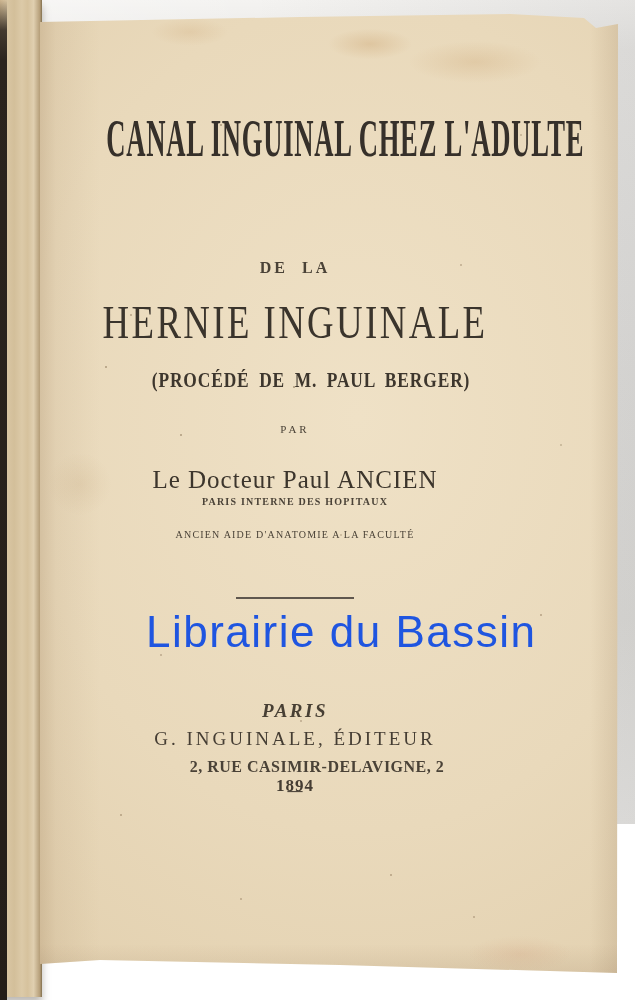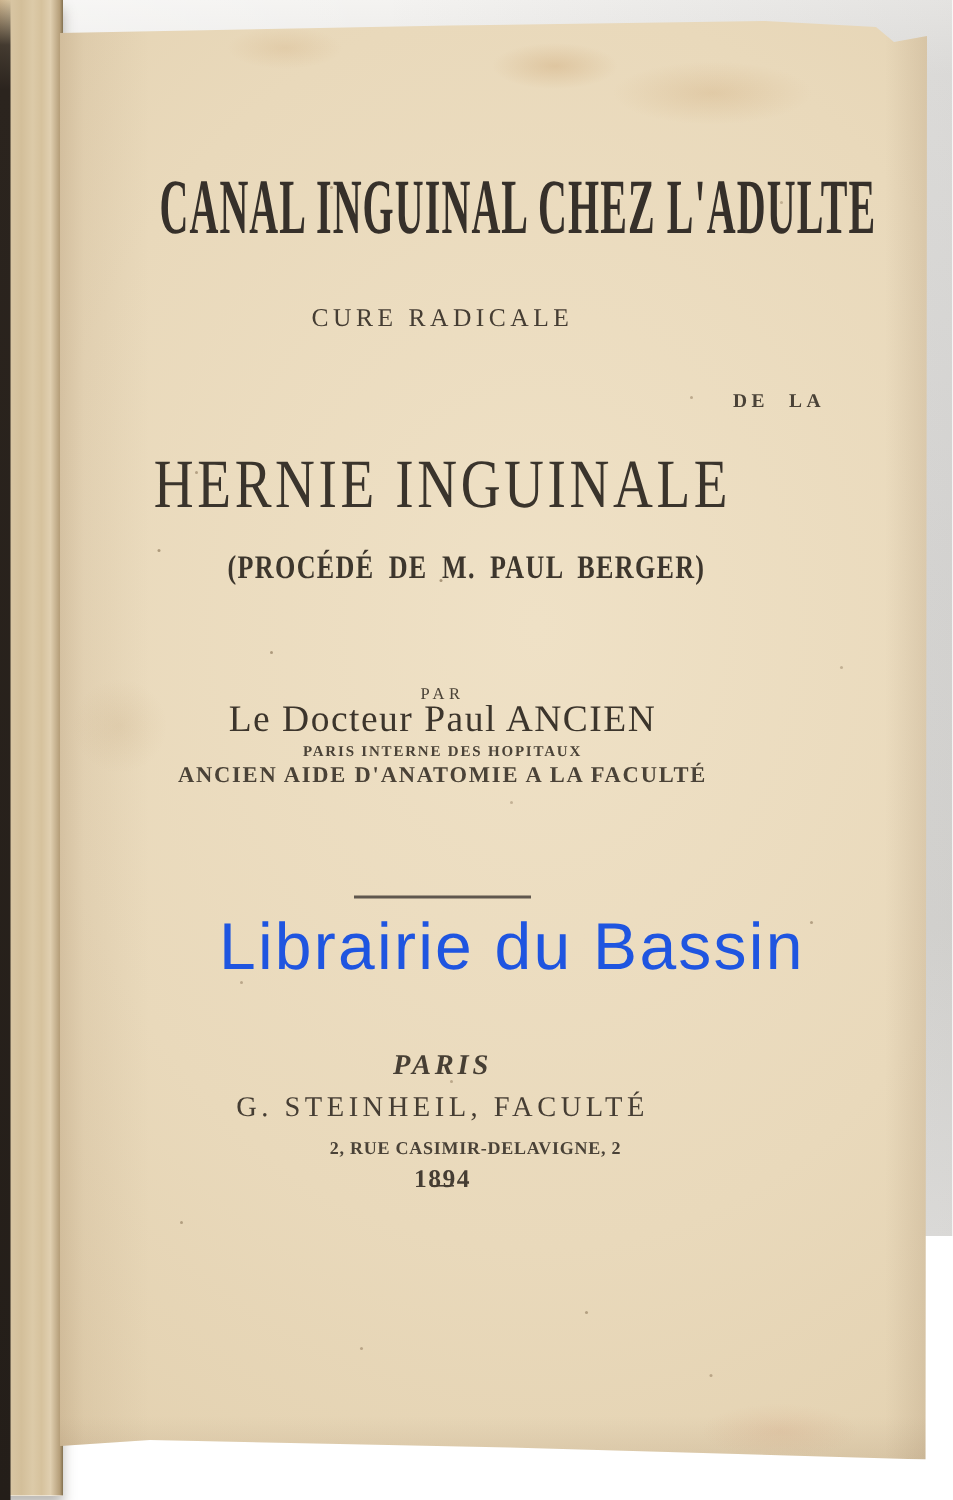--- a/index.html
+++ b/index.html
@@ -58,56 +58,55 @@
       200px 884px 0 rgba(100,75,45,.35), 433px 902px 0 rgba(100,75,45,.35),
       253px 372px 0 rgba(100,75,45,.50),  65px 352px 0 rgba(100,75,45,.45);
   }
 
   
   .print-line{ position:absolute; left:0; width:510px; text-align:center; line-height:1; color:#3e372e; }
 
   .main-title{ top:98px;  font-size:36px; font-weight:bold; color:#36302a;
                transform:scale(.74,1.45); transform-origin:50% 0; white-space:nowrap; letter-spacing:1px; }
   .sub-cure  { top:189px; font-size:17px; letter-spacing:3px; color:#453d33; }
-  .sub-dela  { top:246px; font-size:13px; font-weight:bold; letter-spacing:3px; word-spacing:7px; color:#4a4237;text-align:right; }
+  .sub-dela  { top:246px; font-size:16px; font-weight:bold; letter-spacing:3px; word-spacing:7px; color:#4a4237; }
   .sub-hernie{ top:286px; font-size:46px; letter-spacing:3px; color:#3a342c;
                transform:scale(.80,1); transform-origin:50% 0; white-space:nowrap; }
   .procedure { top:354px; left:16px; font-size:20px; font-weight:bold; letter-spacing:1px; word-spacing:5px;
                transform:scale(.87,1.1); transform-origin:50% 0; white-space:nowrap; color:#3d362d; }
-  .byline    { top:444px; font-size:11px; letter-spacing:3px; color:#4a4237; }
+  .byline    { top:410px; font-size:11px; letter-spacing:3px; color:#4a4237; }
   .author    { top:453px; font-size:25px; letter-spacing:1px; color:#3c352c; white-space:nowrap; }
   .cred1     { top:483px; font-size:10px; font-weight:bold; letter-spacing:1.2px; color:#4a4237; }
-  .cred2     { top:496px; font-size:15px; font-weight:bold; letter-spacing:1.2px; color:#4a4237; }
+  .cred2     { top:516px; font-size:10px; font-weight:normal; letter-spacing:1.2px; color:#4a4237; }
 
   .rule{ position:absolute; top:583px; left:196px; width:118px; height:2px;
          background:#46403a; opacity:.85; }
 
   .watermark{ position:absolute; left:106px; top:596px; font-family:"Liberation Sans","DejaVu Sans",sans-serif;
               font-size:44px; letter-spacing:1.5px; line-height:1; color:#1f55e0; white-space:nowrap; }
 
   .city      { top:687px; font-size:19px; letter-spacing:2.5px; font-weight:bold; color:#473f34;font-style:italic; }
   .publisher { top:715px; font-size:19px; letter-spacing:3px; color:#453d33; white-space:nowrap; }
-  .address   { top:745px; font-size:12px; font-weight:bold; letter-spacing:.5px; color:#4a4237;padding-left:44px; }
+  .address   { top:745px; font-size:16px; font-weight:bold; letter-spacing:.5px; color:#4a4237;padding-left:44px; }
   .year-dash { top:769px; font-size:15px; font-weight:bold; color:#453d33; }
   .year      { top:763px; font-size:17px; font-weight:bold; letter-spacing:1px; color:#453d33; }
 </style>
 </head>
 <body>
 
 <div class="stage">
 
   <div class="flyleaf"></div>
   <div class="spine"></div>
 
   <div class="page">
     <div class="speckles"></div>
 
     <div class="print-line main-title">CANAL INGUINAL CHEZ L'ADULTE</div>
 
-    <div class="print-line sub-cure">CURE RADICALE</div>
 
     <div class="print-line sub-dela">DE LA</div>
 
     <div class="print-line sub-hernie">HERNIE INGUINALE</div>
 
     <div class="print-line procedure">(PROCÉDÉ DE M. PAUL BERGER)</div>
 
     <div class="print-line byline">PAR</div>
 
     <div class="print-line author">Le Docteur Paul ANCIEN</div>
@@ -115,21 +114,21 @@
     <div class="print-line cred1">PARIS INTERNE DES HOPITAUX</div>
 
     <div class="print-line cred2">ANCIEN AIDE D'ANATOMIE A LA FACULTÉ</div>
 
     <div class="rule"></div>
 
     <div class="watermark">Librairie du Bassin</div>
 
     <div class="print-line city">PARIS</div>
 
-    <div class="print-line publisher">G. STEINHEIL, FACULTÉ</div>
+    <div class="print-line publisher">G. INGUINALE, ÉDITEUR</div>
 
     <div class="print-line address">2, RUE CASIMIR-DELAVIGNE, 2</div>
 
     <div class="print-line year-dash">—</div>
 
     <div class="print-line year">1894</div>
   </div>
 
 </div>
 

